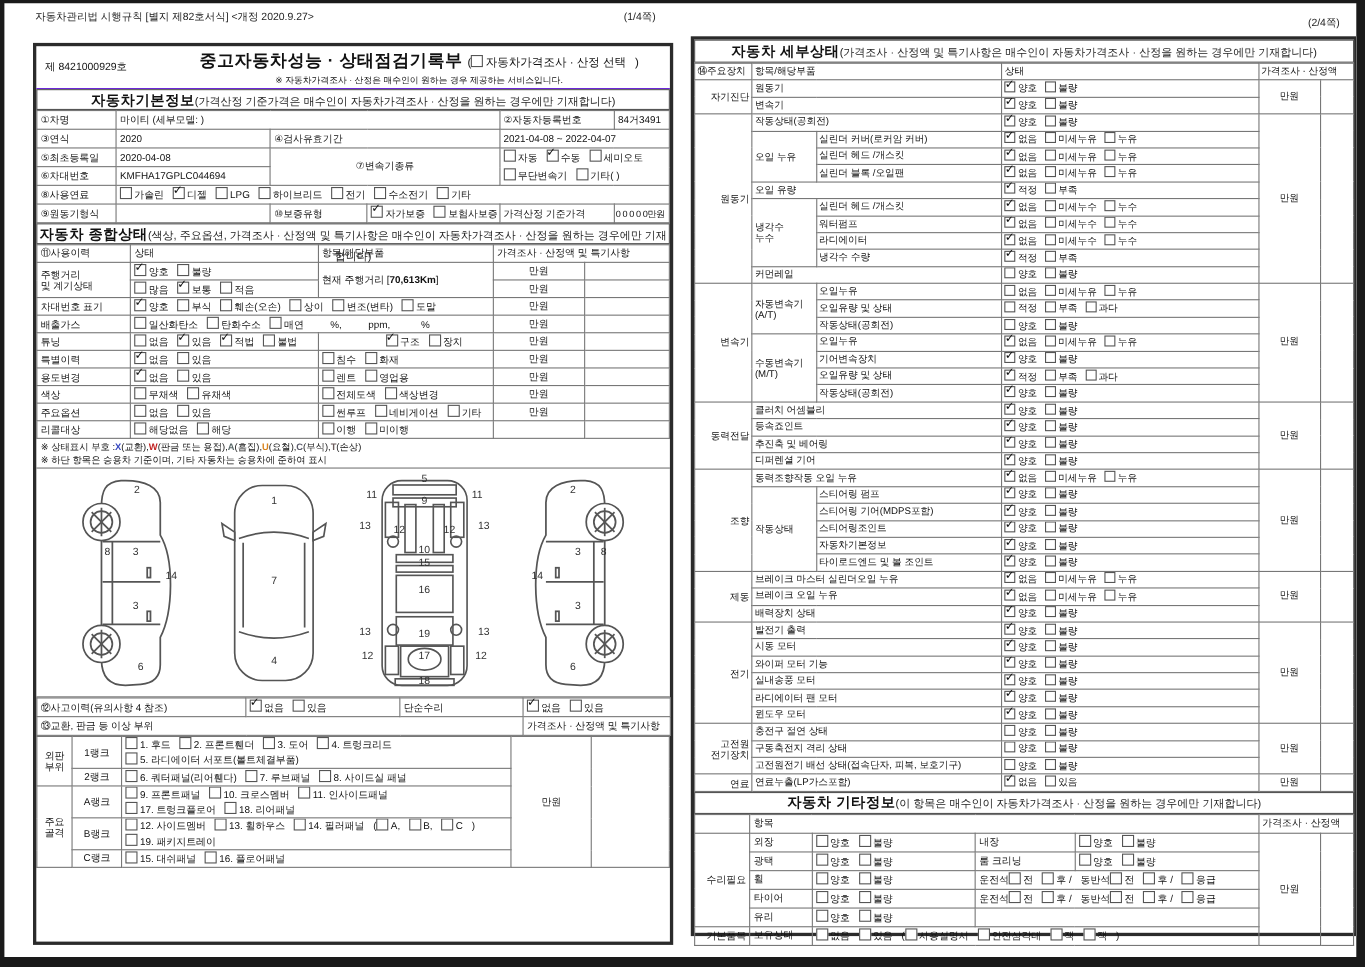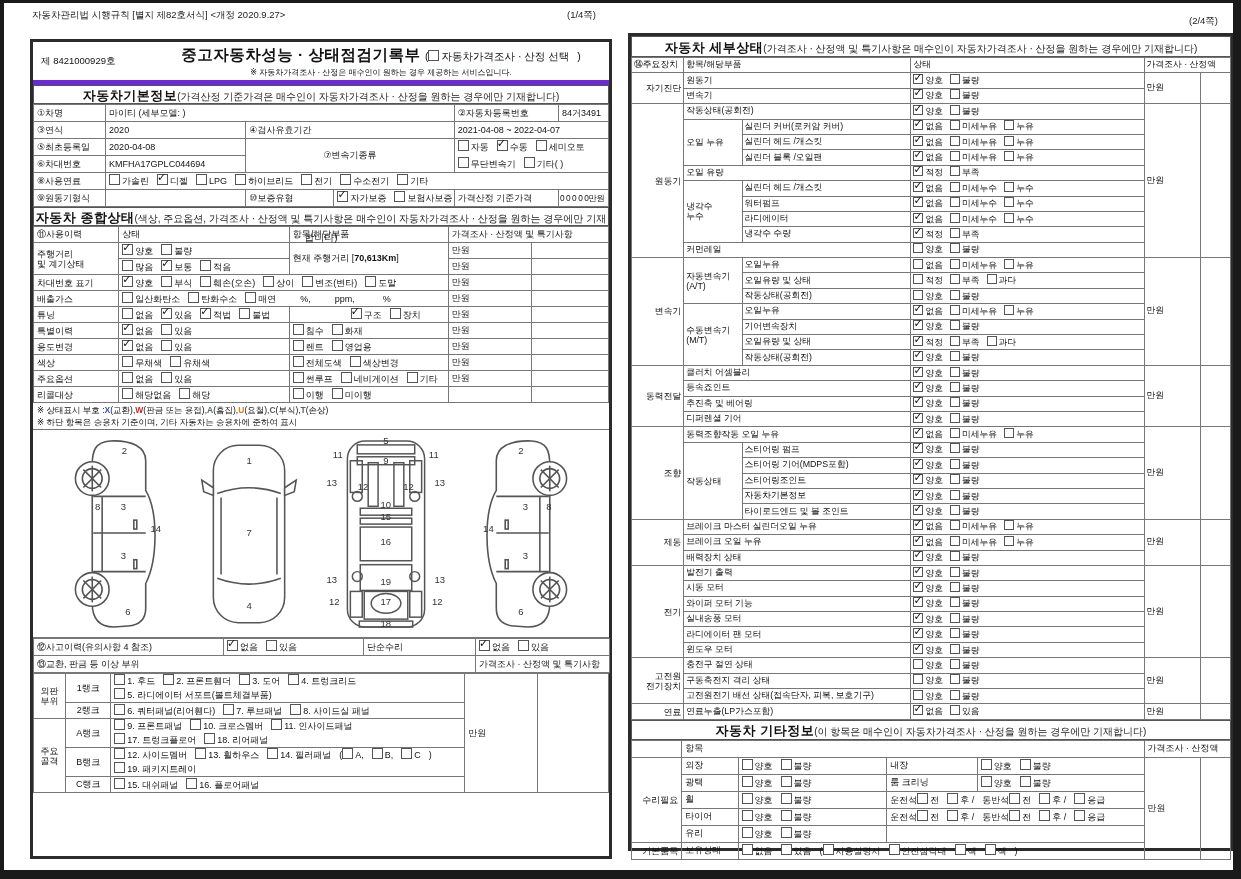--- a/index.html
+++ b/index.html
@@ -20,32 +20,32 @@
 
   
   .opt{display:inline-block;margin-right:8px;white-space:nowrap;}
   .bx{display:inline-block;width:9px;height:9px;border:1px solid #555;background:#fff;vertical-align:-1px;margin-right:2px;position:relative;}
   .bx.on::after{content:"✓";position:absolute;left:-1px;top:-3px;font-size:11px;font-weight:bold;color:#111;line-height:10px;}
   .gap{display:inline-block;}
   .txt{display:inline-block;}
   .sym{font-weight:bold;}
 
   
-  .titlebar{display:flex;border-bottom:5px solid #6d28d9;}
+  .titlebar{display:flex;border-bottom:1px solid #6d28d9;}
   .docno{width:120px;font-size:9.5px;display:flex;align-items:center;padding-left:8px;box-sizing:border-box;}
   .tb-center{flex:1;text-align:center;padding:3px 0 2px;}
   .tb-main{font-size:15.5px;font-weight:bold;letter-spacing:.5px;}
   .tb-opt{font-size:10.5px;}
   .tb-note{font-size:8px;margin-top:1px;}
 
   .basic td{height:16px;}
   .lab{background:#fff;border-radius:7px;}
   .comp td{height:15px;}
   .comp .item{white-space:normal;line-height:10px;}
-  .price{}
+  .price{text-align:center;}
   .c{text-align:center;}
 
   .legend{font-size:8.5px;line-height:12px;padding:1px 4px;border-bottom:1px solid #777;}
   .diagwrap{position:relative;height:208px;border-bottom:1px solid #777;display:flex;justify-content:space-evenly;align-items:center;padding:2px 4px;box-sizing:border-box;}
   .diag{position:relative;height:198px;}
   .diag svg{display:block;height:100%;}
   .dnum{position:absolute;transform:translate(-50%,-50%);font-size:9.5px;color:#333;background:transparent;}
   .hist td{height:16px;}
   .rank td{height:15px;}
   .rank .multiline{white-space:normal;line-height:14px;}

